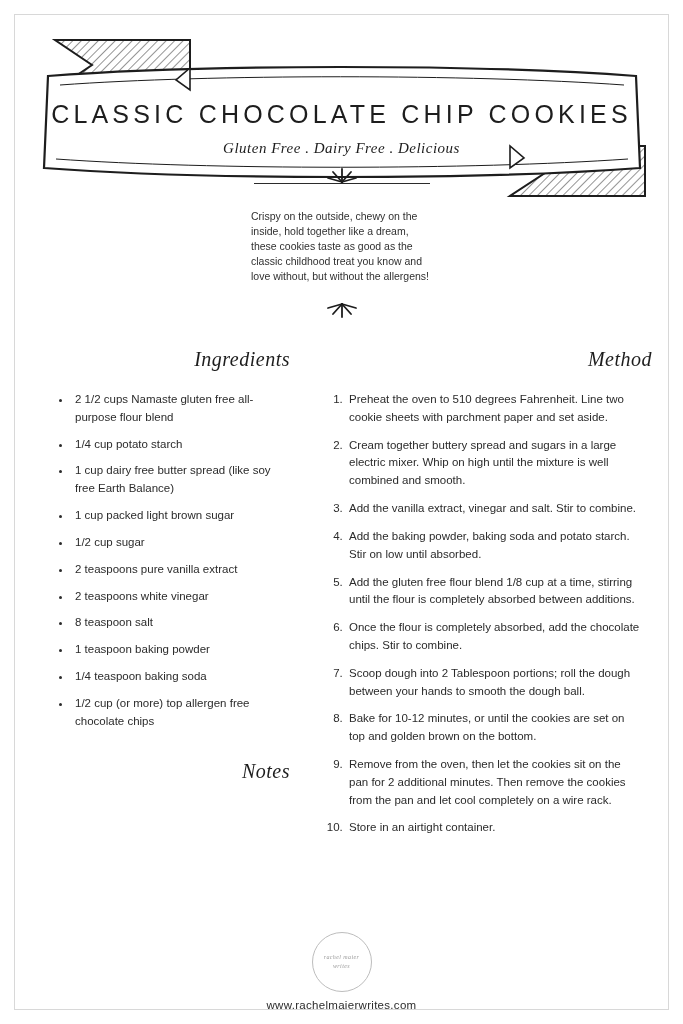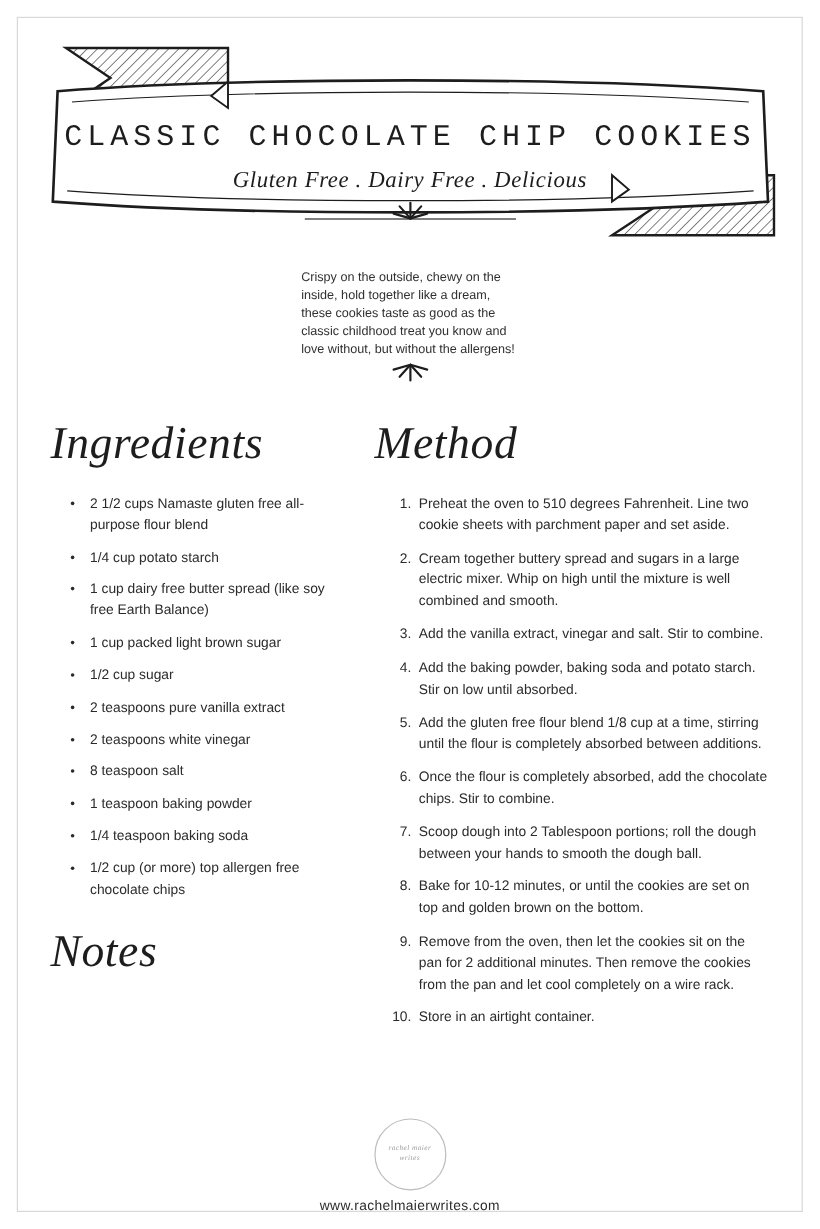--- a/index.html
+++ b/index.html
@@ -41,35 +41,35 @@
     height: 190px;
   }
   .banner-svg { display: block; }
 
   .banner-title {
     position: absolute;
     left: 0;
     top: 72px;
     width: 683px;
     text-align: center;
-    font-family: Liberation Mono, monospace;
+    font-family: Liberation Sans, sans-serif;
     font-size: 25px;
     letter-spacing: 4.2px;
     color: #1d1d1d;
     font-weight: 400;
   }
   .banner-sub {
     position: absolute;
     left: 0;
     top: 112px;
     width: 683px;
     text-align: center;
     font-family: "Liberation Serif", serif;
     font-style: italic;
-    font-size: 19px;
+    font-size: 15px;
     letter-spacing: 0.5px;
     color: #1d1d1d;
   }
 
   
   .ornament {
     position: absolute;
     left: 0;
     width: 683px;
     text-align: center;
@@ -88,21 +88,21 @@
   .orn-burst {
     position: absolute;
     left: 50%;
     transform: translateX(-50%);
     top: -10px;
   }
 
   .intro {
     position: absolute;
     left: 251px;
-    top: 224px;
+    top: 209px;
     width: 182px;
     font-size: 10.5px;
     line-height: 1.42;
     color: #303030;
     text-align: left;
   }
 
   
   .col-left {
     position: absolute;
@@ -112,27 +112,28 @@
   }
   .col-right {
     position: absolute;
     left: 312px;
     top: 348px;
     width: 340px;
   }
   .script-head {
     font-family: "Liberation Serif", serif;
     font-style: italic;
-    font-size: 38px;
+    font-size: 20px;
     color: #1d1d1d;
     margin: 0 0 20px 0;
     letter-spacing: 0.5px;
+    text-align: right;
   }
   .script-head.sub {
-    margin-top: 20px;
+    margin-top: 30px;
     margin-bottom: 14px;
   }
 
   ul.plain, ol.plain {
     margin: 12px;
     padding: 0 0 0 18px;
   }
   ul.plain li, ol.plain li {
     font-size: 11.5px;
     line-height: 1.55;

